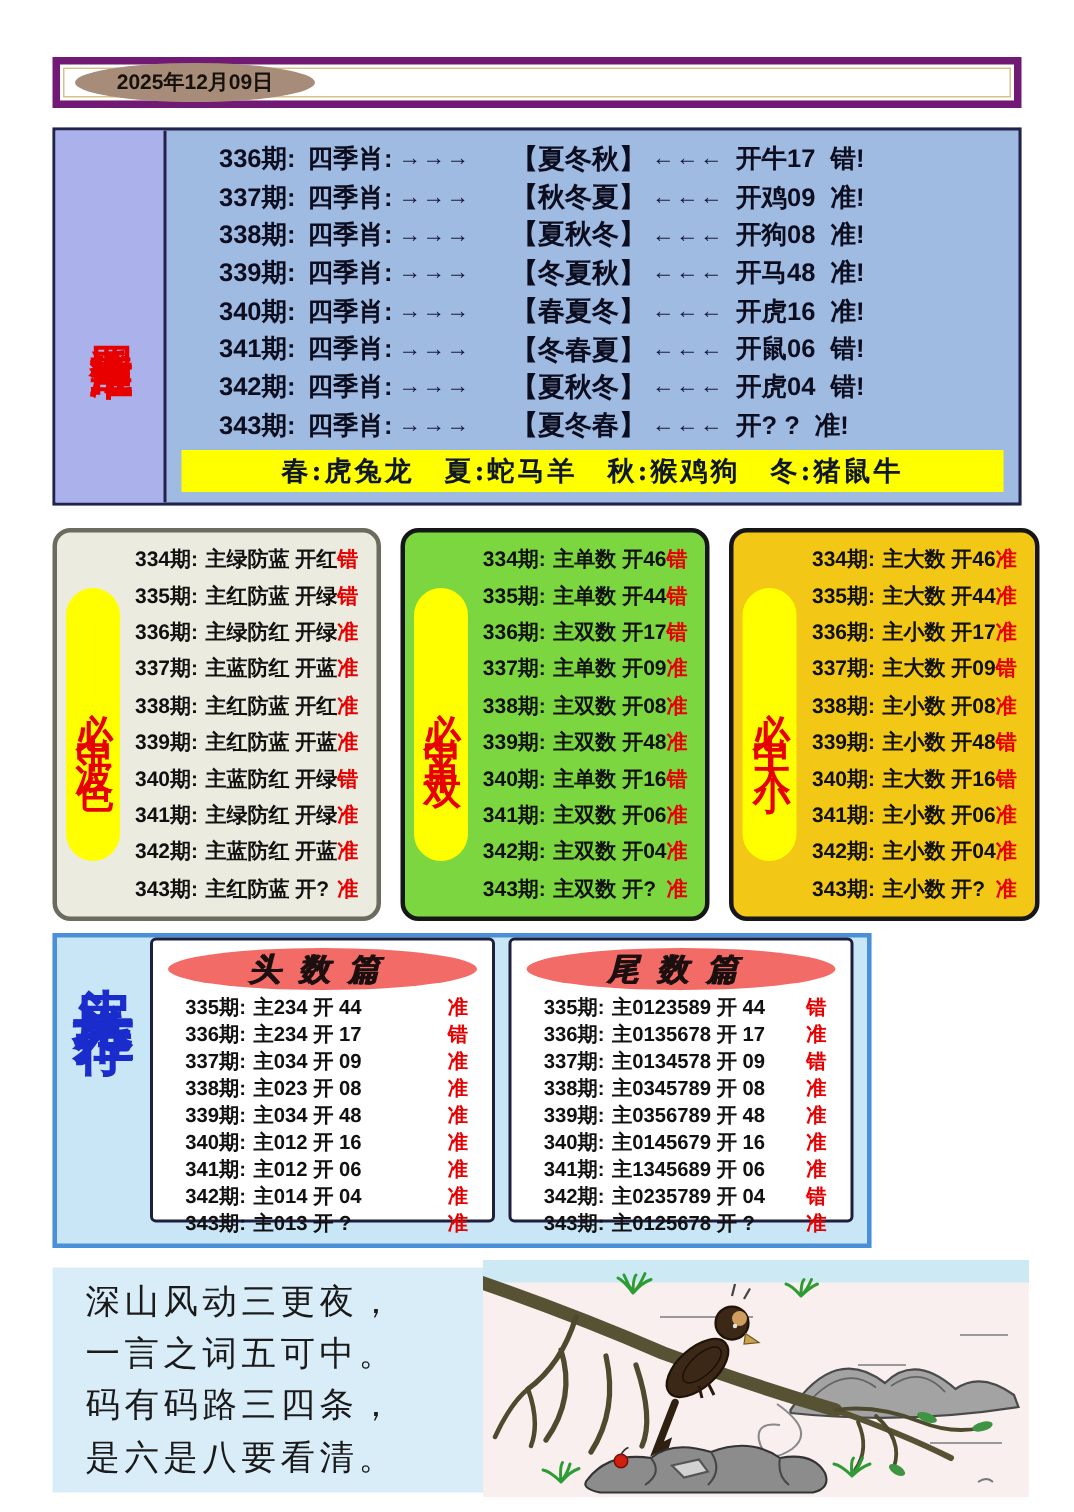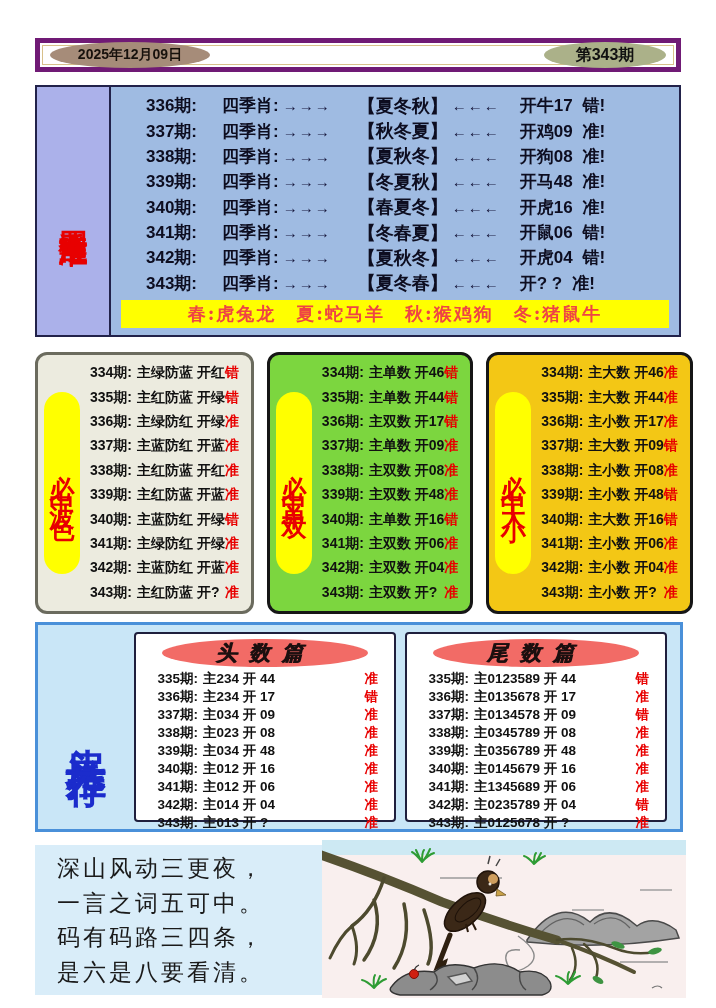--- a/index.html
+++ b/index.html
@@ -21,49 +21,49 @@
   .season{position:absolute;left:35px;top:85px;width:646px;height:252px;
     border:2px solid #22224a;box-sizing:border-box;display:flex;background:var(--c-season_bg,#9fbbe2);}
   .season-side{width:72px;background:var(--c-season_side_bg,#abb1ea);border-right:2px solid #22224a;
     display:flex;align-items:center;justify-content:center;}
   .season-side span{writing-mode:vertical-rl;text-orientation:upright;
     color:var(--c-accent_red,#e80000);font-size:29px;font-weight:900;letter-spacing:1px;line-height:1;}
   .season-main{flex:1;display:flex;flex-direction:column;padding:6px 0 5px;}
   .s-rows{flex:1;display:flex;flex-direction:column;justify-content:space-around;}
   .s-row{display:flex;align-items:center;padding-left:28px;font-size:17px;font-weight:bold;color:#0d0d20;white-space:nowrap;}
   .s-issue{min-width:58px;text-align:right;}
-  .s-cat{margin-left:25px;}
+  .s-cat{margin-left:8px;}
   .s-arrows{margin:0 4px;font-size:15px;letter-spacing:1px;color:#16163a;}
   .s-pick{font-size:18px;margin-left:23px;}
-  .s-open{margin-left:16px;}
+  .s-open{margin-left:4px;}
   .s-verdict{margin-left:10px;}
   .season-legend{margin:4px 10px 2px;background:var(--c-legend_bg,#ffff00);
     text-align:center;font-family:"DejaVu Serif",serif;font-size:18px;font-weight:bold;
-    color:#ef4444;padding:2px 0;letter-spacing:2px;}
+    color:#0f172a;padding:2px 0;letter-spacing:2px;}
 
   
   .boxes{position:absolute;left:35px;top:352px;width:646px;height:262px;display:flex;gap:13px;}
   .pbox{flex:1;border-radius:12px;box-sizing:border-box;display:flex;padding:6px 4px 6px 6px;}
   .pbox-color{background:var(--c-box_color_bg,#ecebdf);border:3px solid #6b6b5e;}
   .pbox-oddeven{background:var(--c-box_oddeven_bg,#7cd63f);border:3px solid #161616;}
   .pbox-bigsmall{background:var(--c-box_bigsmall_bg,#f3c715);border:3px solid #161616;}
   .pill{width:36px;height:182px;align-self:center;background:var(--c-pill_bg,#ffff00);
     border-radius:18px;display:flex;align-items:center;justify-content:center;margin-right:2px;}
   .pill span{writing-mode:vertical-rl;text-orientation:upright;color:var(--c-accent_red,#e80000);
     font-size:25px;font-weight:900;letter-spacing:14px;line-height:1;}
   .b-rows{flex:1;display:flex;flex-direction:column;justify-content:space-around;}
   .b-row{display:flex;align-items:center;font-size:14px;font-weight:bold;color:#111;white-space:nowrap;padding:0 8px 0 2px;}
   .b-issue{min-width:48px;text-align:right;}
   .b-pick{margin-left:5px;}
   .b-verdict{margin-left:auto;color:var(--c-accent_red,#e80000);}
 
   
-  .headtail{position:absolute;left:35px;top:622px;width:648px;height:210px;
+  .headtail{position:absolute;left:35px;top:622px;width:546px;height:210px;
     border:3px solid #4a90d9;box-sizing:border-box;background:var(--c-headtail_bg,#c9e6f7);
-    display:flex;align-items:center;}
+    display:flex;align-items:flex-start;}
   .ht-side{width:96px;display:flex;align-items:center;justify-content:center;}
   .ht-side span{writing-mode:vertical-rl;text-orientation:upright;color:#1b2ccc;
     font-size:41px;font-weight:900;letter-spacing:6px;line-height:1;font-family:"DejaVu Serif",serif;}
   .ht-box{width:262px;height:190px;background:#fff;border:2px solid #1f1f3d;border-radius:4px;
     box-sizing:border-box;margin-right:9px;display:flex;flex-direction:column;padding:5px 10px 6px;}
   .ht-title{align-self:center;width:206px;height:29px;background:var(--c-section_title_bg,#f26b66);
     border-radius:50%;display:flex;align-items:center;justify-content:center;
     font-family:"DejaVu Serif",serif;font-size:21px;font-weight:900;font-style:italic;
     color:#1c0f0f;letter-spacing:12px;text-shadow:1px 0 #1c0f0f;}
   .h-rows{flex:1;display:flex;flex-direction:column;justify-content:space-around;margin-top:3px;}
@@ -80,21 +80,20 @@
     letter-spacing:3px;line-height:1.5;font-weight:500;}
   .art{position:absolute;left:322px;top:840px;width:364px;height:158px;background:#f9efee;overflow:hidden;}
 </style>
 </head>
 <body>
 
 <div class="page">
 
   <div class="header-bar">
     <div class="ellipse e-date">2025年12月09日</div>
-    <div class="ellipse e-issue">第343期</div>
   </div>
 
   <div class="season">
     <div class="season-side">
       <span>四季生肖准准准</span>
     </div>
     <div class="season-main">
       <div class="s-rows">
 
           <div class="s-row">

